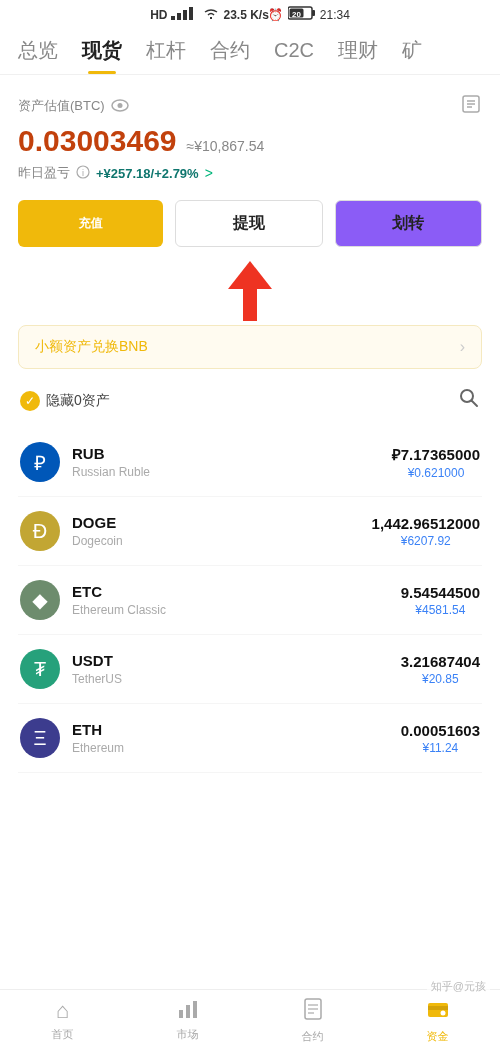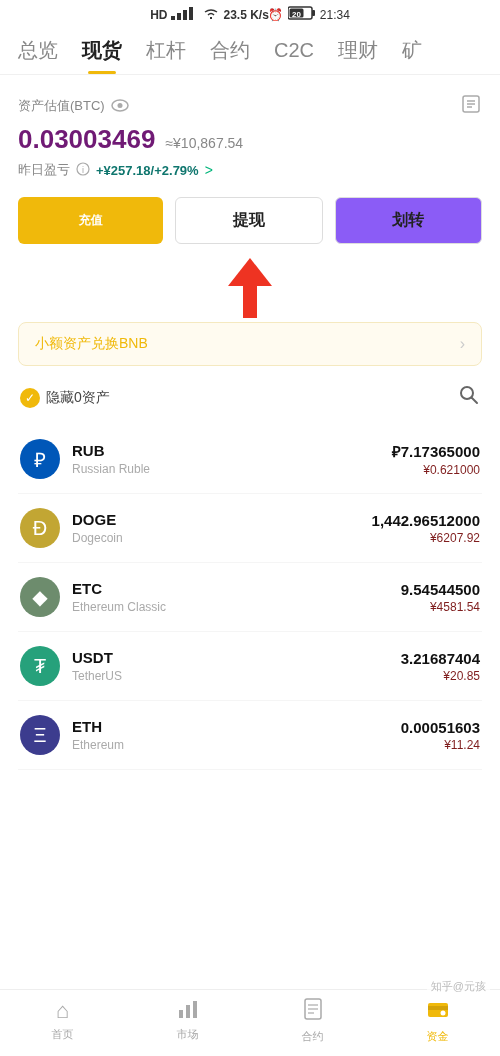--- a/index.html
+++ b/index.html
@@ -82,23 +82,23 @@
       margin-left: auto;
     }
 
     .asset-main {
       display: flex;
       align-items: baseline;
       gap: 10px;
       margin-bottom: 6px;
     }
     .asset-btc {
-      font-size: 26px;
+      font-size: 30px;
       font-weight: 700;
-      color: #701a75;
+      color: #c2410c;
     }
     .asset-cny {
       font-size: 14px;
       color: #888;
     }
 
     .asset-profit {
       display: flex;
       align-items: center;
       gap: 6px;
@@ -260,21 +260,21 @@
     .coin-icon.etc { background: #6d8c6d; }
     .coin-icon.usdt { background: #26a17b; }
     .coin-icon.eth { background: #3c3c8e; }
 
     .coin-info { flex: 1; }
     .coin-symbol { font-size: 15px; font-weight: 700; color: #111; }
     .coin-name { font-size: 12px; color: #aaa; margin-top: 3px; }
 
     .coin-value { text-align: right; }
     .coin-amount { font-size: 15px; font-weight: 600; color: #111; }
-    .coin-cny { font-size: 12px; color: #7f1d1d; margin-top: 2px; }
+    .coin-cny { font-size: 12px; color: #3b82f6; margin-top: 2px; text-align: center; }
 
     
     .bottom-nav {
       position: fixed;
       bottom: 0;
       left: 0;
       width: 500px;
       background: #fff;
       border-top: 1px solid #eee;
       display: flex;

